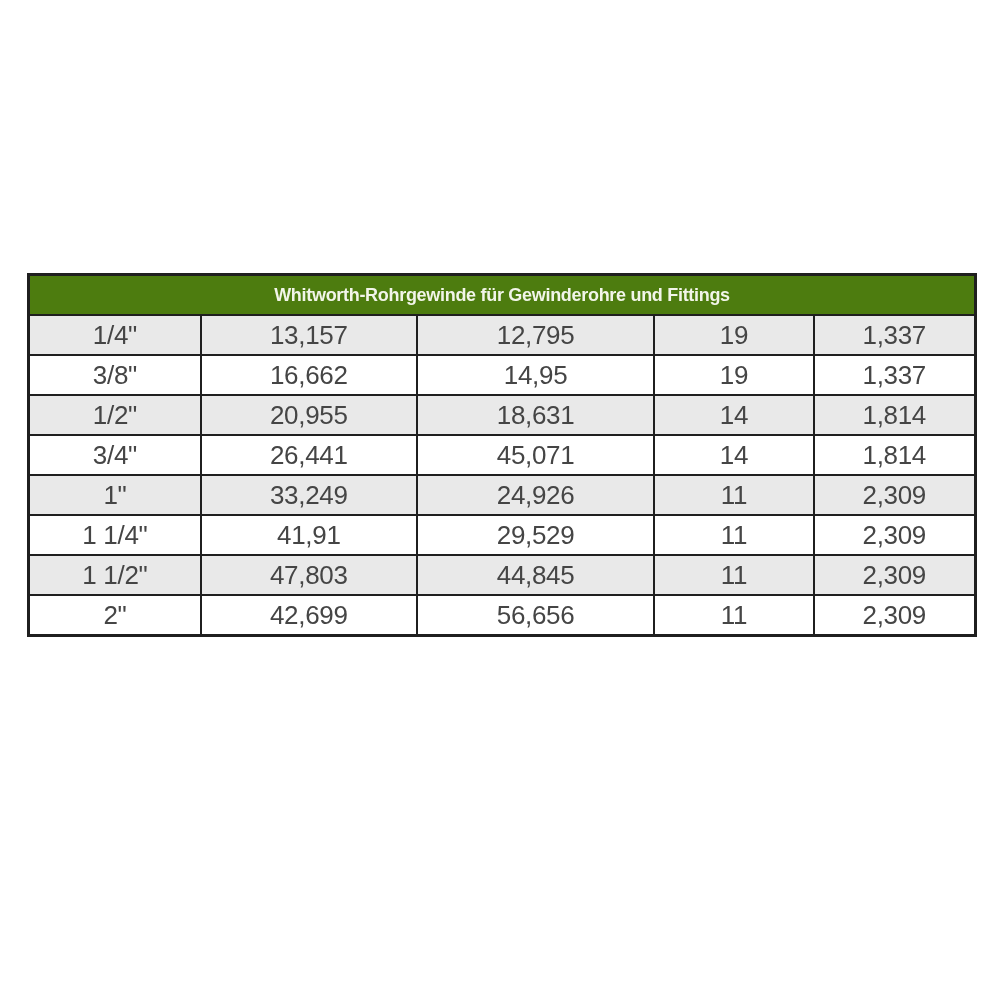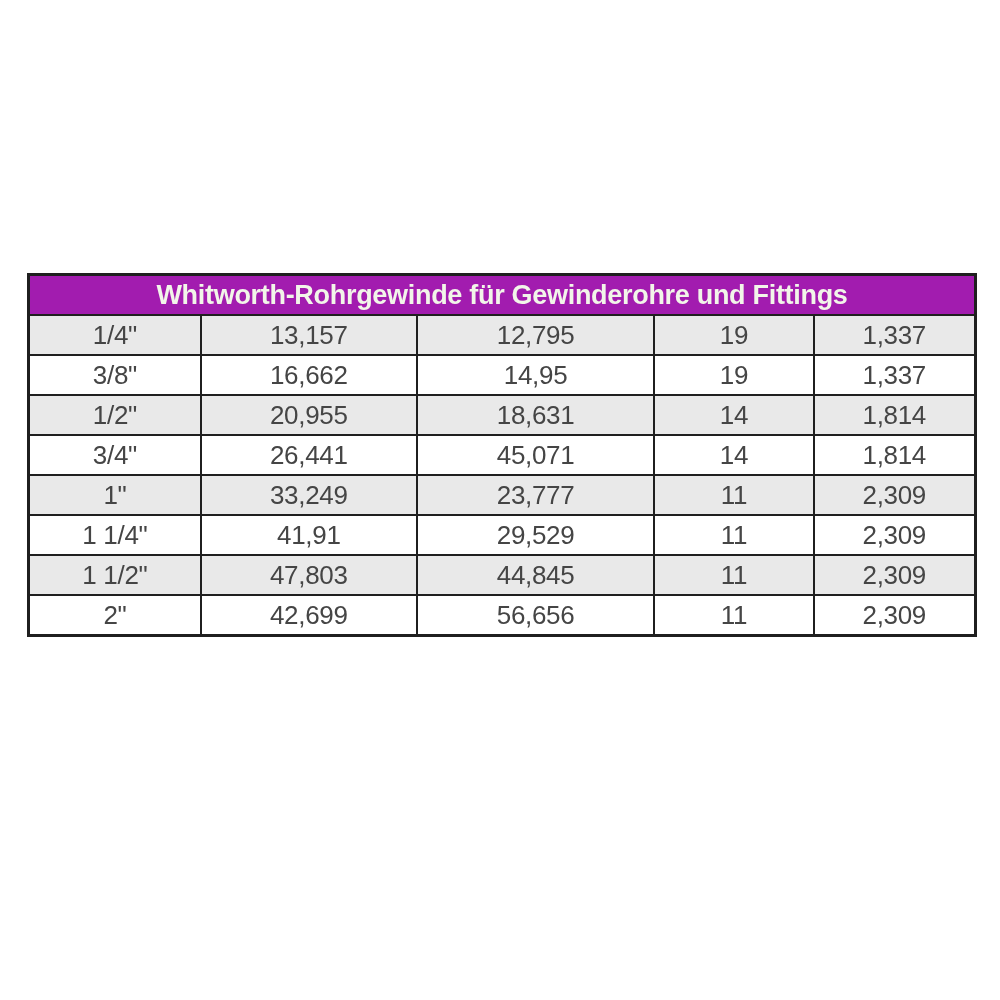--- a/index.html
+++ b/index.html
@@ -23,24 +23,24 @@
     border: 3px solid #1f1f1f;
   }
   table.whitworth th,
   table.whitworth td {
     border: 2px solid #1f1f1f;
     padding: 0;
     text-align: center;
     overflow: hidden;
   }
   .title-cell {
-    background: #a21caf;
+    background: #4d7c0f;
     color: #f2f5e9;
     font-weight: bold;
-    font-size: 27px;
+    font-size: 18px;
     height: 38px;
     letter-spacing: -0.3px;
   }
   .col-header {
     background: #e7e476;
     color: #3e3e2c;
     font-weight: normal;
     font-size: 26px;
     height: 118px;
     line-height: 1.44;
@@ -100,21 +100,21 @@
         <tr>
           <td>3/4"</td>
           <td>26,441</td>
           <td>45,071</td>
           <td>14</td>
           <td>1,814</td>
         </tr>
         <tr class="stripe">
           <td>1"</td>
           <td>33,249</td>
-          <td>23,777</td>
+          <td>24,926</td>
           <td>11</td>
           <td>2,309</td>
         </tr>
         <tr>
           <td>1 1/4"</td>
           <td>41,91</td>
           <td>29,529</td>
           <td>11</td>
           <td>2,309</td>
         </tr>

